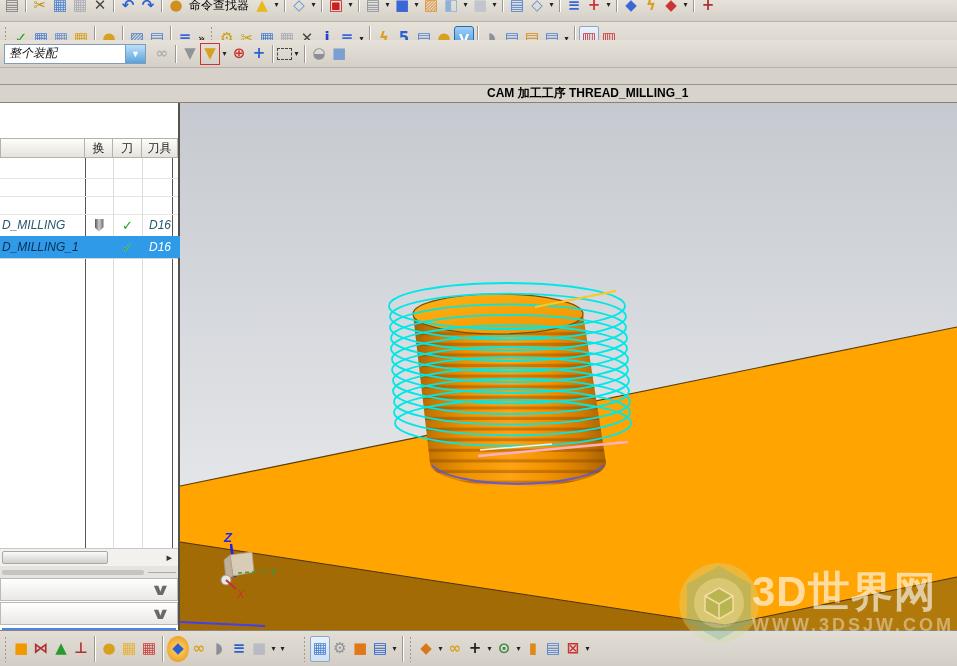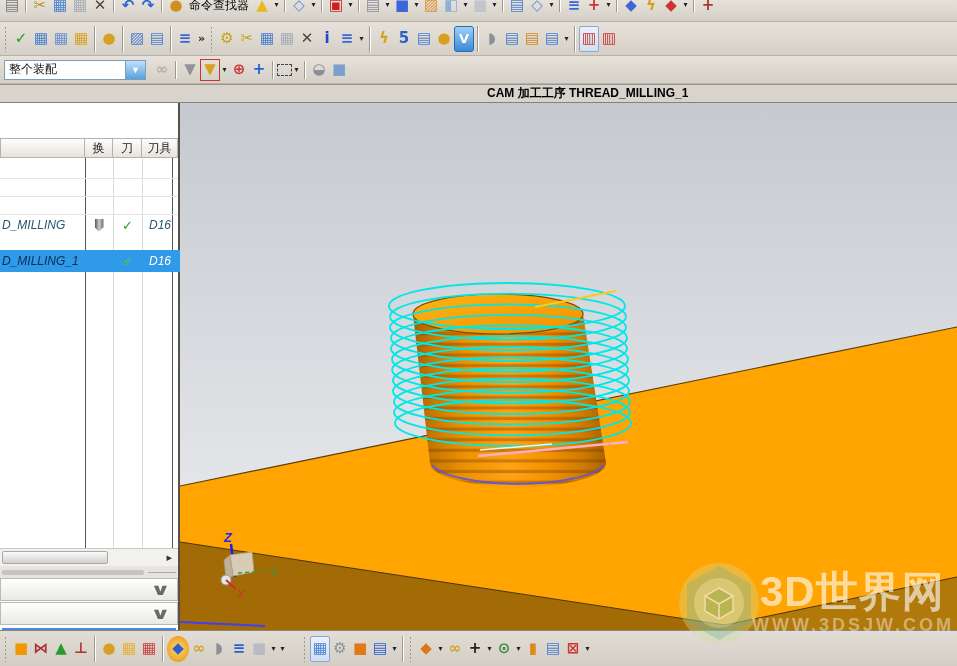--- a/index.html
+++ b/index.html
@@ -8,21 +8,21 @@
     position:relative; overflow:hidden;
     font-family:"Liberation Sans","DejaVu Sans",sans-serif;
     background:#d6d2ca; font-size:12px; color:#111;
   }
   
   .tbar { position:absolute; left:0; right:0; display:flex; align-items:center;
           background:linear-gradient(#e6e2da,#d4d0c8); border-bottom:1px solid #b6b2aa; padding-left:2px; }
   .tbar.row1 { top:0; height:22px; overflow:hidden; align-items:flex-start; }
   .row1 .ti { margin-top:-6px; }
   .tbar.row2 { top:22px; height:34px; }
-  .tbar.row3 { top:56px; height:28px; }
+  .tbar.row3 { top:40px; height:28px;font-style:italic; }
   .ti { display:inline-flex; align-items:center; justify-content:center;
         min-width:20px; height:22px; font-size:15px; line-height:1; font-weight:bold;
         font-family:"DejaVu Sans",sans-serif; flex:none; }
   .row2 .ti { height:26px; }
   .k-label { min-width:auto; font-size:12px; font-weight:normal; padding:0 3px; color:#000; }
   .k-sep { min-width:2px; width:2px; height:18px; margin:0 3px;
            border-left:1px solid #9c988e; border-right:1px solid #fff; }
   .k-grip { min-width:3px; width:3px; height:18px; margin:0 4px 0 2px;
             background-image:radial-gradient(#9c988e 42%, transparent 45%); background-size:3px 4px; }
   .k-dd { min-width:9px; width:9px; font-size:8px; color:#222; }
@@ -79,21 +79,21 @@
   .collapse-chev { position:absolute; right:10px; top:1px; font-size:16px; font-weight:bold; color:#6a6a6a;
                    transform:scaleX(1.6); }
   .panel-blue-edge { position:absolute; bottom:0; left:2px; width:174px; height:2px; background:#4a86e8; }
   
   .viewport { position:absolute; top:103px; left:180px; width:777px; height:527px; }
   
   .watermark { position:absolute; left:676px; top:560px; width:281px; display:flex; align-items:center;
                z-index:40; pointer-events:none; }
   .wm-text { margin-left:-10px; }
   .wm-title { font-size:42px; font-weight:bold; color:rgba(255,255,255,0.62); line-height:1.05;
-              letter-spacing:1px; white-space:nowrap;padding-left:8px; }
+              letter-spacing:1px; white-space:nowrap; }
   .wm-url { font-size:18px; font-weight:bold; color:rgba(255,255,255,0.40); letter-spacing:3px; white-space:nowrap; }
   
   .bbar { position:absolute; bottom:0; left:0; right:0; height:36px; display:flex; align-items:center;
           background:linear-gradient(#e2ded6,#d2cec6); border-top:1px solid #8a8578; padding-left:2px; }
   .bbar .ti { height:26px; }
   .bsec { display:flex; align-items:center; flex:none; }
 </style>
 </head>
 <body>
 
@@ -229,21 +229,21 @@
     <div class="hline" style="top:100px;background:#d6d6d4;"></div>
 
     <div class="nav-row" style="top:56px;">
       <span class="cell name">D_MILLING</span>
       <span class="cell" style="width:28px;">
           <span class="tool-bit"></span>
         </span>
       <span class="cell chk" style="width:29px;">✓</span>
       <span class="cell tool-txt" style="width:36px;">D16</span>
     </div>
-    <div class="nav-row sel" style="top:92px;align-items:center;">
+    <div class="nav-row sel" style="top:78px;align-items:center;">
       <span class="cell name">D_MILLING_1</span>
       <span class="cell" style="width:28px;"></span>
       <span class="cell chk" style="width:29px;">✓</span>
       <span class="cell tool-txt" style="width:36px;">D16</span>
     </div>
   </div>
   <div class="hscroll">
     <div class="hthumb"></div>
     <div class="harrow">▸</div>
   </div>

